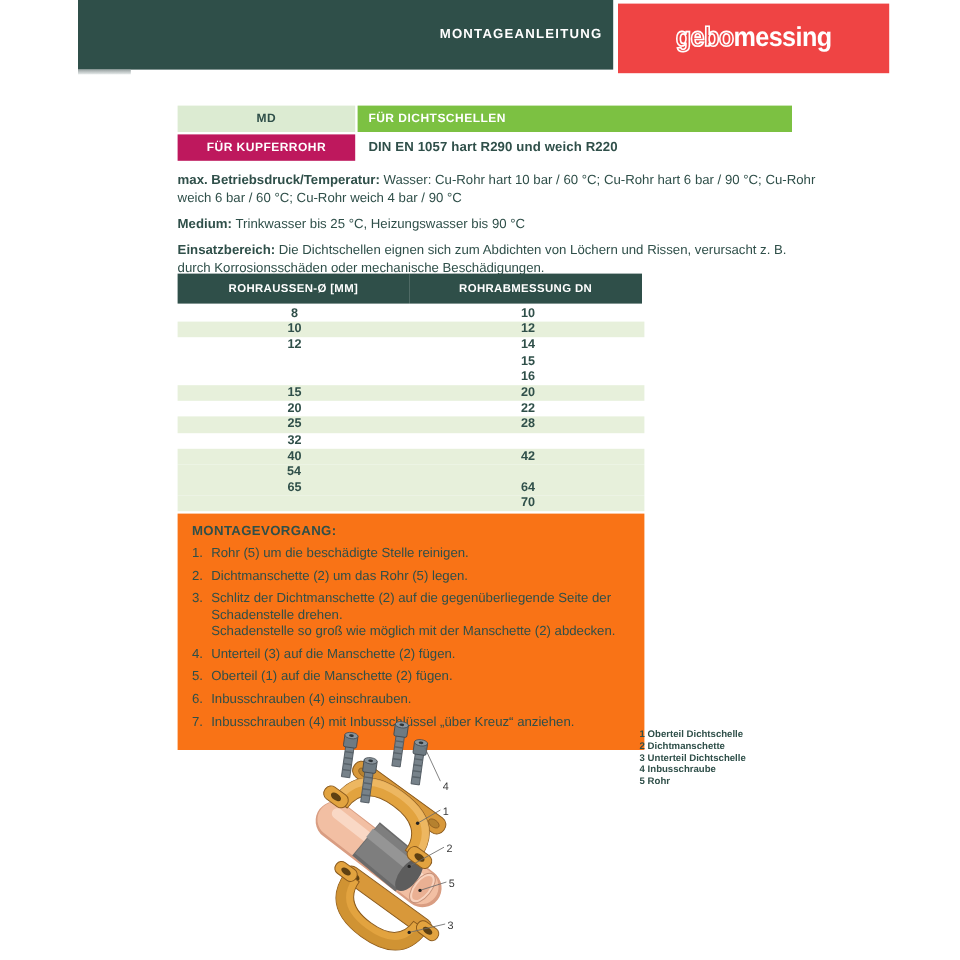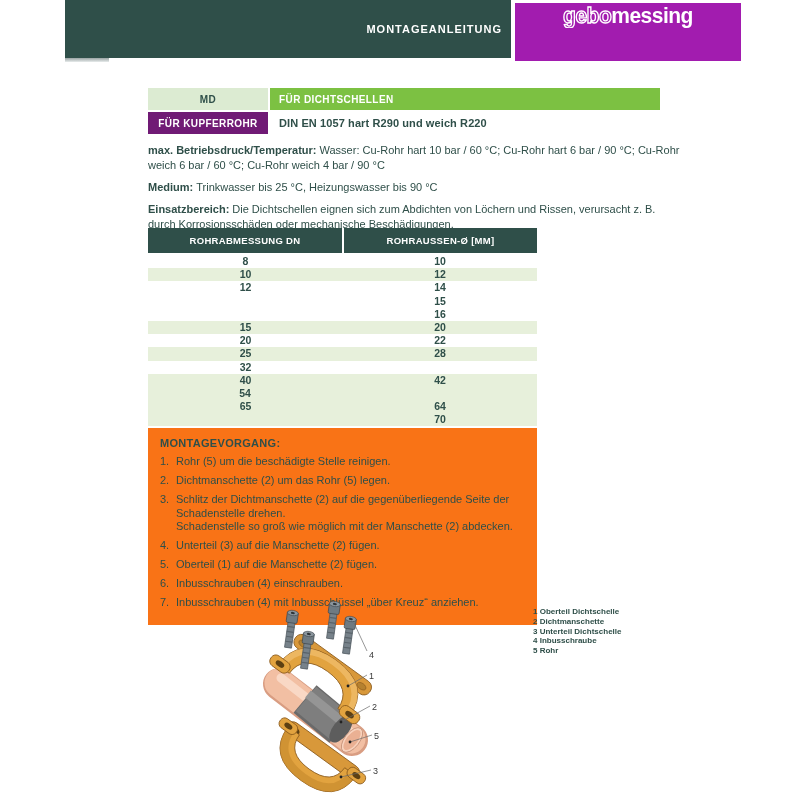--- a/index.html
+++ b/index.html
@@ -7,35 +7,35 @@
               font-family:"Liberation Sans", sans-serif; color:#2f4f49; }
   .page { position:relative; width:800px; height:800px; overflow:hidden; background:#fff; }
 
   
   .header-bar { position:absolute; left:65px; top:0; width:446px; height:58px;
                 background:#2f4f49; display:flex; align-items:center; justify-content:flex-end; }
   .header-title { color:#fff; font-size:11px; font-weight:bold; letter-spacing:1px; padding-right:9px; }
   .header-shadow { position:absolute; left:65px; top:58px; width:44px; height:4px;
                    background:linear-gradient(#9aa3a3,#e8ecec); }
   .logo-box { position:absolute; left:515px; top:3px; width:226px; height:58px;
-              background:#a21caf; display:flex; align-items:flex-start; justify-content:center; }
+              background:#ef4444; display:flex; align-items:center; justify-content:center; }
   .logo-text { font-weight:bold; font-size:21px; letter-spacing:-0.5px; transform:scaleY(1.08); white-space:nowrap; }
   .logo-outline { color:transparent; -webkit-text-stroke:1.3px #ffffff; }
   .logo-solid { color:#ffffff; }
 
   
   .prod-table { position:absolute; left:148px; top:88px; width:512px; }
   .prod-row { display:flex; height:22px; margin-bottom:2px; }
-  .prod-cell-l { width:120px; margin-right:2px; display:flex; align-items:center; justify-content:center;
+  .prod-cell-l { width:148px; margin-right:2px; display:flex; align-items:center; justify-content:center;
                  font-size:10px; font-weight:bold; letter-spacing:0.4px; }
   .prod-cell-r { flex:1; display:flex; align-items:center; padding-left:9px;
                  font-size:10px; font-weight:bold; letter-spacing:0.4px; }
   .bg-ltgreen { background:#dcebd2; color:#2f4f49; }
   .bg-green   { background:#7cc142; color:#ffffff; }
-  .bg-orange  { background:#701a75; color:#ffffff; }
+  .bg-orange  { background:#be185d; color:#ffffff; }
   .prod-spec  { background:#ffffff; color:#2f4f49; font-size:11px; font-weight:bold; letter-spacing:0.1px; }
 
   
   .specs { position:absolute; left:148px; top:143px; width:535px; }
   .spec-p { font-size:11px; line-height:15px; margin-bottom:7px; }
   .spec-label { font-weight:bold; margin-right:3px; }
 
   
   .size-table { position:absolute; left:148px; top:228px; width:389px; }
   .st-head { display:flex; height:25px; margin-bottom:2px; }
@@ -94,22 +94,22 @@
     <p class="spec-p">
       <span class="spec-label">Medium:</span><span>Trinkwasser bis 25 °C, Heizungswasser bis 90 °C</span>
     </p>
     <p class="spec-p">
       <span class="spec-label">Einsatzbereich:</span><span>Die Dichtschellen eignen sich zum Abdichten von Löchern und Rissen, verursacht z. B. durch Korrosionsschäden oder mechanische Beschädigungen.</span>
     </p>
   </div>
 
   <div class="size-table">
     <div class="st-head">
+      <div class="st-head-cell c2">ROHRAUSSEN-Ø [MM]</div>
       <div class="st-head-cell c1">ROHRABMESSUNG DN</div>
-      <div class="st-head-cell c2">ROHRAUSSEN-Ø [MM]</div>
     </div>
     <div class="st-row">
         <div class="st-cell c1">8</div>
         <div class="st-cell c2">10</div>
       </div>
     <div class="st-row shaded">
         <div class="st-cell c1">10</div>
         <div class="st-cell c2">12</div>
       </div>
     <div class="st-row">

